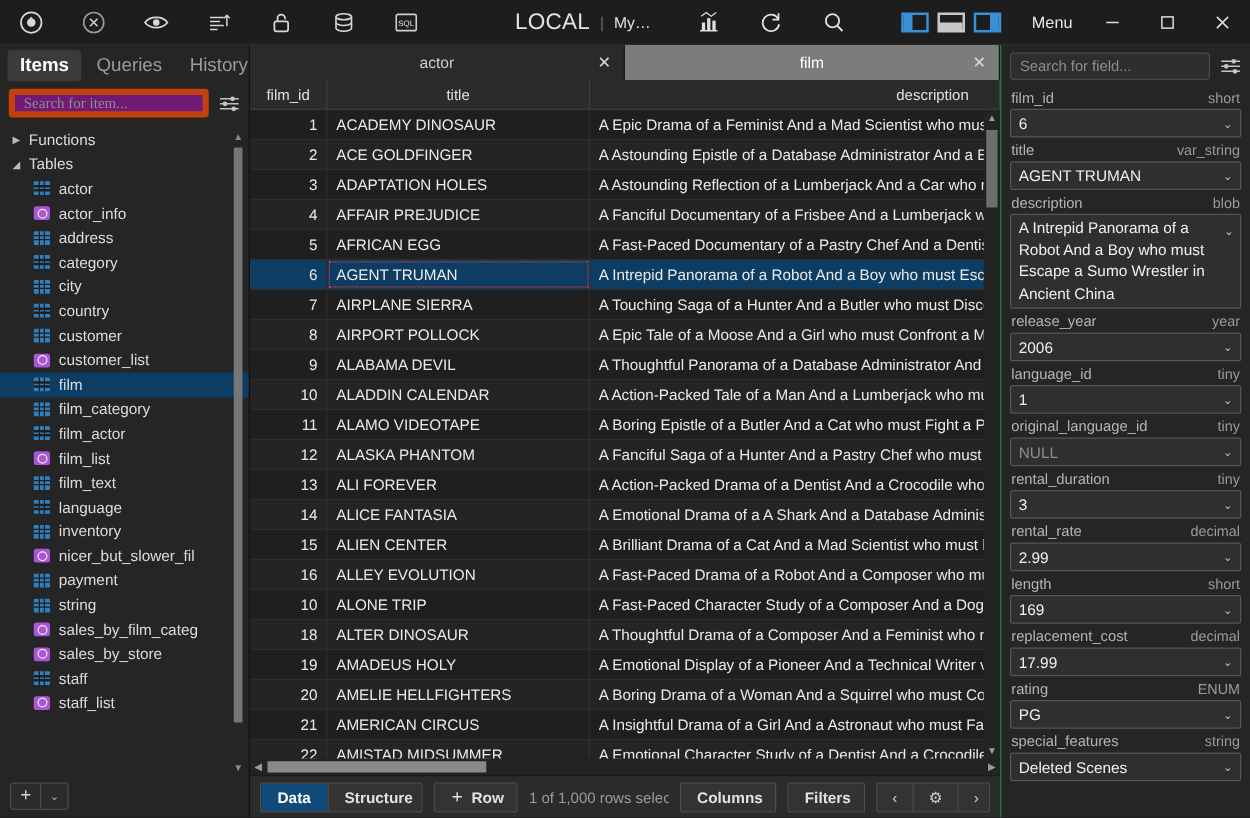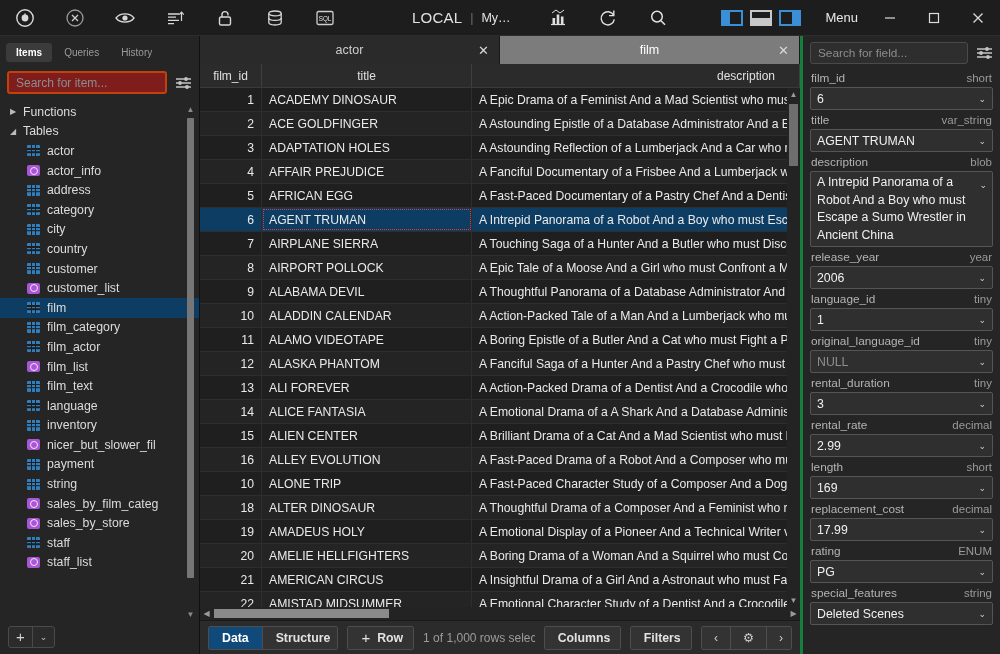--- a/index.html
+++ b/index.html
@@ -20,47 +20,47 @@
     border-bottom: 1px solid #2c2c2c;
   }
   .tb-icons { display: flex; align-items: center; }
   .tb-btn {
     width: 50px; height: 36px;
     display: flex; align-items: center; justify-content: center;
     color: #d8d8d8;
   }
   .tb-btn svg { display: block; }
   .tb-center { flex: 1; display: flex; align-items: center; justify-content: flex-start; padding-left: 62px; gap: 0; }
-  .conn-label { color: #e2e2e2; font-size: 15px; letter-spacing: .2px; }
+  .conn-label { color: #e2e2e2; font-size: 18px; letter-spacing: .2px; }
   .conn-sep { color: #6d6d6d; font-size: 12.5px; margin: 0 8px; }
   .conn-db { color: #e2e2e2; font-size: 12.5px; }
   .tb-gap { width: 22px; }
   .tb-right { display: flex; align-items: center; }
   .panel-toggles { display: flex; align-items: center; gap: 7px; padding: 0 8px 0 14px; }
   .ptog { width: 22px; height: 16px; border: 2px solid #3a8fd6; display: block; position: relative; background: #1d1d1d; }
   .ptog.left::before { content:""; position: absolute; left: 0; top: 0; bottom: 0; width: 7px; background: #3a8fd6; }
   .ptog.right::before { content:""; position: absolute; right: 0; top: 0; bottom: 0; width: 7px; background: #3a8fd6; }
   .ptog.bottom { border-color: #c8c8c8; }
   .ptog.bottom::before { content:""; position: absolute; left: 0; right: 0; bottom: 0; height: 6px; background: #c8c8c8; }
   .menu-label { color: #e8e8e8; font-size: 13px; padding: 0 10px 0 16px; }
   .win-btn { width: 44px; height: 36px; display: flex; align-items: center; justify-content: center; color: #dcdcdc; }
 
   
   .body { flex: 1; display: flex; min-height: 0; }
 
   
   .sidebar { width: 200px; min-width: 200px; background: #252525; display: flex; flex-direction: column; border-right: 1px solid #111; }
   .side-tabs { display: flex; align-items: center; height: 30px; padding: 3px 6px 0 6px; gap: 2px; }
-  .side-tab { font-size: 10px; color: #9b9b9b; padding: 4px 10px; border-radius: 3px; }
+  .side-tab { font-size: 15px; color: #9b9b9b; padding: 4px 10px; border-radius: 3px; }
   .side-tab.active { background: #3b3b3b; color: #ffffff; font-weight: bold; }
   .search-row { display: flex; align-items: center; padding: 5px 7px 6px 7px; gap: 7px; }
   .search-box {
-    flex: 1; height: 23px; background: #7f1d1d; border: 2px solid #c2410c;
+    flex: 1; height: 23px; background: #701a75; border: 5px solid #c2410c;
     border-radius: 3px; color: #8d8d8d; font-size: 12px;
-    display: flex; align-items: center; padding: 0 7px;
+    display: flex; align-items: center; padding: 0 7px; font-family: Liberation Serif, serif;
   }
   .filter-icon { width: 18px; color: #c4c4c4; display: flex; align-items: center; justify-content: center; }
   .tree { flex: 1; overflow: hidden; position: relative; padding-top: 2px; }
   .tree-row { height: 19.6px; display: flex; align-items: center; padding-left: 8px; font-size: 12.3px; color: #dcdcdc; }
   .tree-row.group { padding-left: 10px; }
   .tree-row.sel { background: #0d3d63; }
   .tri { width: 13px; font-size: 8px; color: #bbb; display: flex; align-items: center; }
   .tbl-icon { width: 13px; height: 11px; margin-right: 7px; margin-left: 19px; flex: none;
       background: #2f7fbf; position: relative; border-radius: 1px; }
   .tbl-icon::before { content:""; position:absolute; left:0; right:0; top:3px; height:1.3px; background:#1e1e1e; box-shadow: 0 3.2px 0 #1e1e1e; }
@@ -114,21 +114,21 @@
   .statusbar { height: 34px; min-height: 34px; background: #2b2b2b; display: flex; align-items: center; padding: 0 8px; gap: 9px; border-top: 1px solid #1a1a1a; }
   .sgroup { display: flex; border: 1px solid #4d4d4d; border-radius: 2px; overflow: hidden; height: 24px; }
   .sbtn { display: flex; align-items: center; justify-content: center; padding: 0 13px; font-size: 12.3px; color: #e2e2e2; background: #333333; font-weight: bold; }
   .sbtn + .sbtn { border-left: 1px solid #4d4d4d; }
   .sbtn.active { background: #0f4a7a; color: #ffffff; text-align: right; }
   .sbtn .plus { font-size: 15px; margin-right: 7px; font-weight: normal; }
   .srows { font-size: 12px; color: #9c9c9c; white-space: nowrap; overflow: hidden; max-width: 145px; }
   .sbtn.icon { padding: 0 12px; font-weight: normal; color: #cfcfcf; }
 
   
-  .rightpanel { width: 200px; min-width: 200px; background: #252525; border-left: 3px solid #15803d; display: flex; flex-direction: column; overflow: hidden; }
+  .rightpanel { width: 200px; min-width: 200px; background: #252525; border-left: 1px solid #15803d; display: flex; flex-direction: column; overflow: hidden; }
   .rp-search { display: flex; align-items: center; padding: 6px 7px 4px 7px; gap: 7px; }
   .rp-box { flex: 1; height: 22px; background: #2e2e2e; border: 1px solid #4a4a4a; border-radius: 3px; color: #8d8d8d; font-size: 11.8px; display: flex; align-items: center; padding: 0 7px; }
   .field { padding: 0 7px; }
   .field-lbl { display: flex; justify-content: space-between; align-items: baseline; padding: 3px 1px 2px 1px; }
   .field-name { font-size: 11.8px; color: #b4b4b4; }
   .field-type { font-size: 11.5px; color: #9a9a9a; }
   .field-input { height: 23px; background: #2f2f2f; border: 1px solid #555555; border-radius: 2px;
      display: flex; align-items: center; padding: 0 6px; font-size: 12.3px; color: #f0f0f0; position: relative; }
   .field-input .chev { position: absolute; right: 6px; top: 50%; transform: translateY(-50%); color: #cfcfcf; font-size: 9px; }
   .field-input.null { color: #8e8e8e; }

